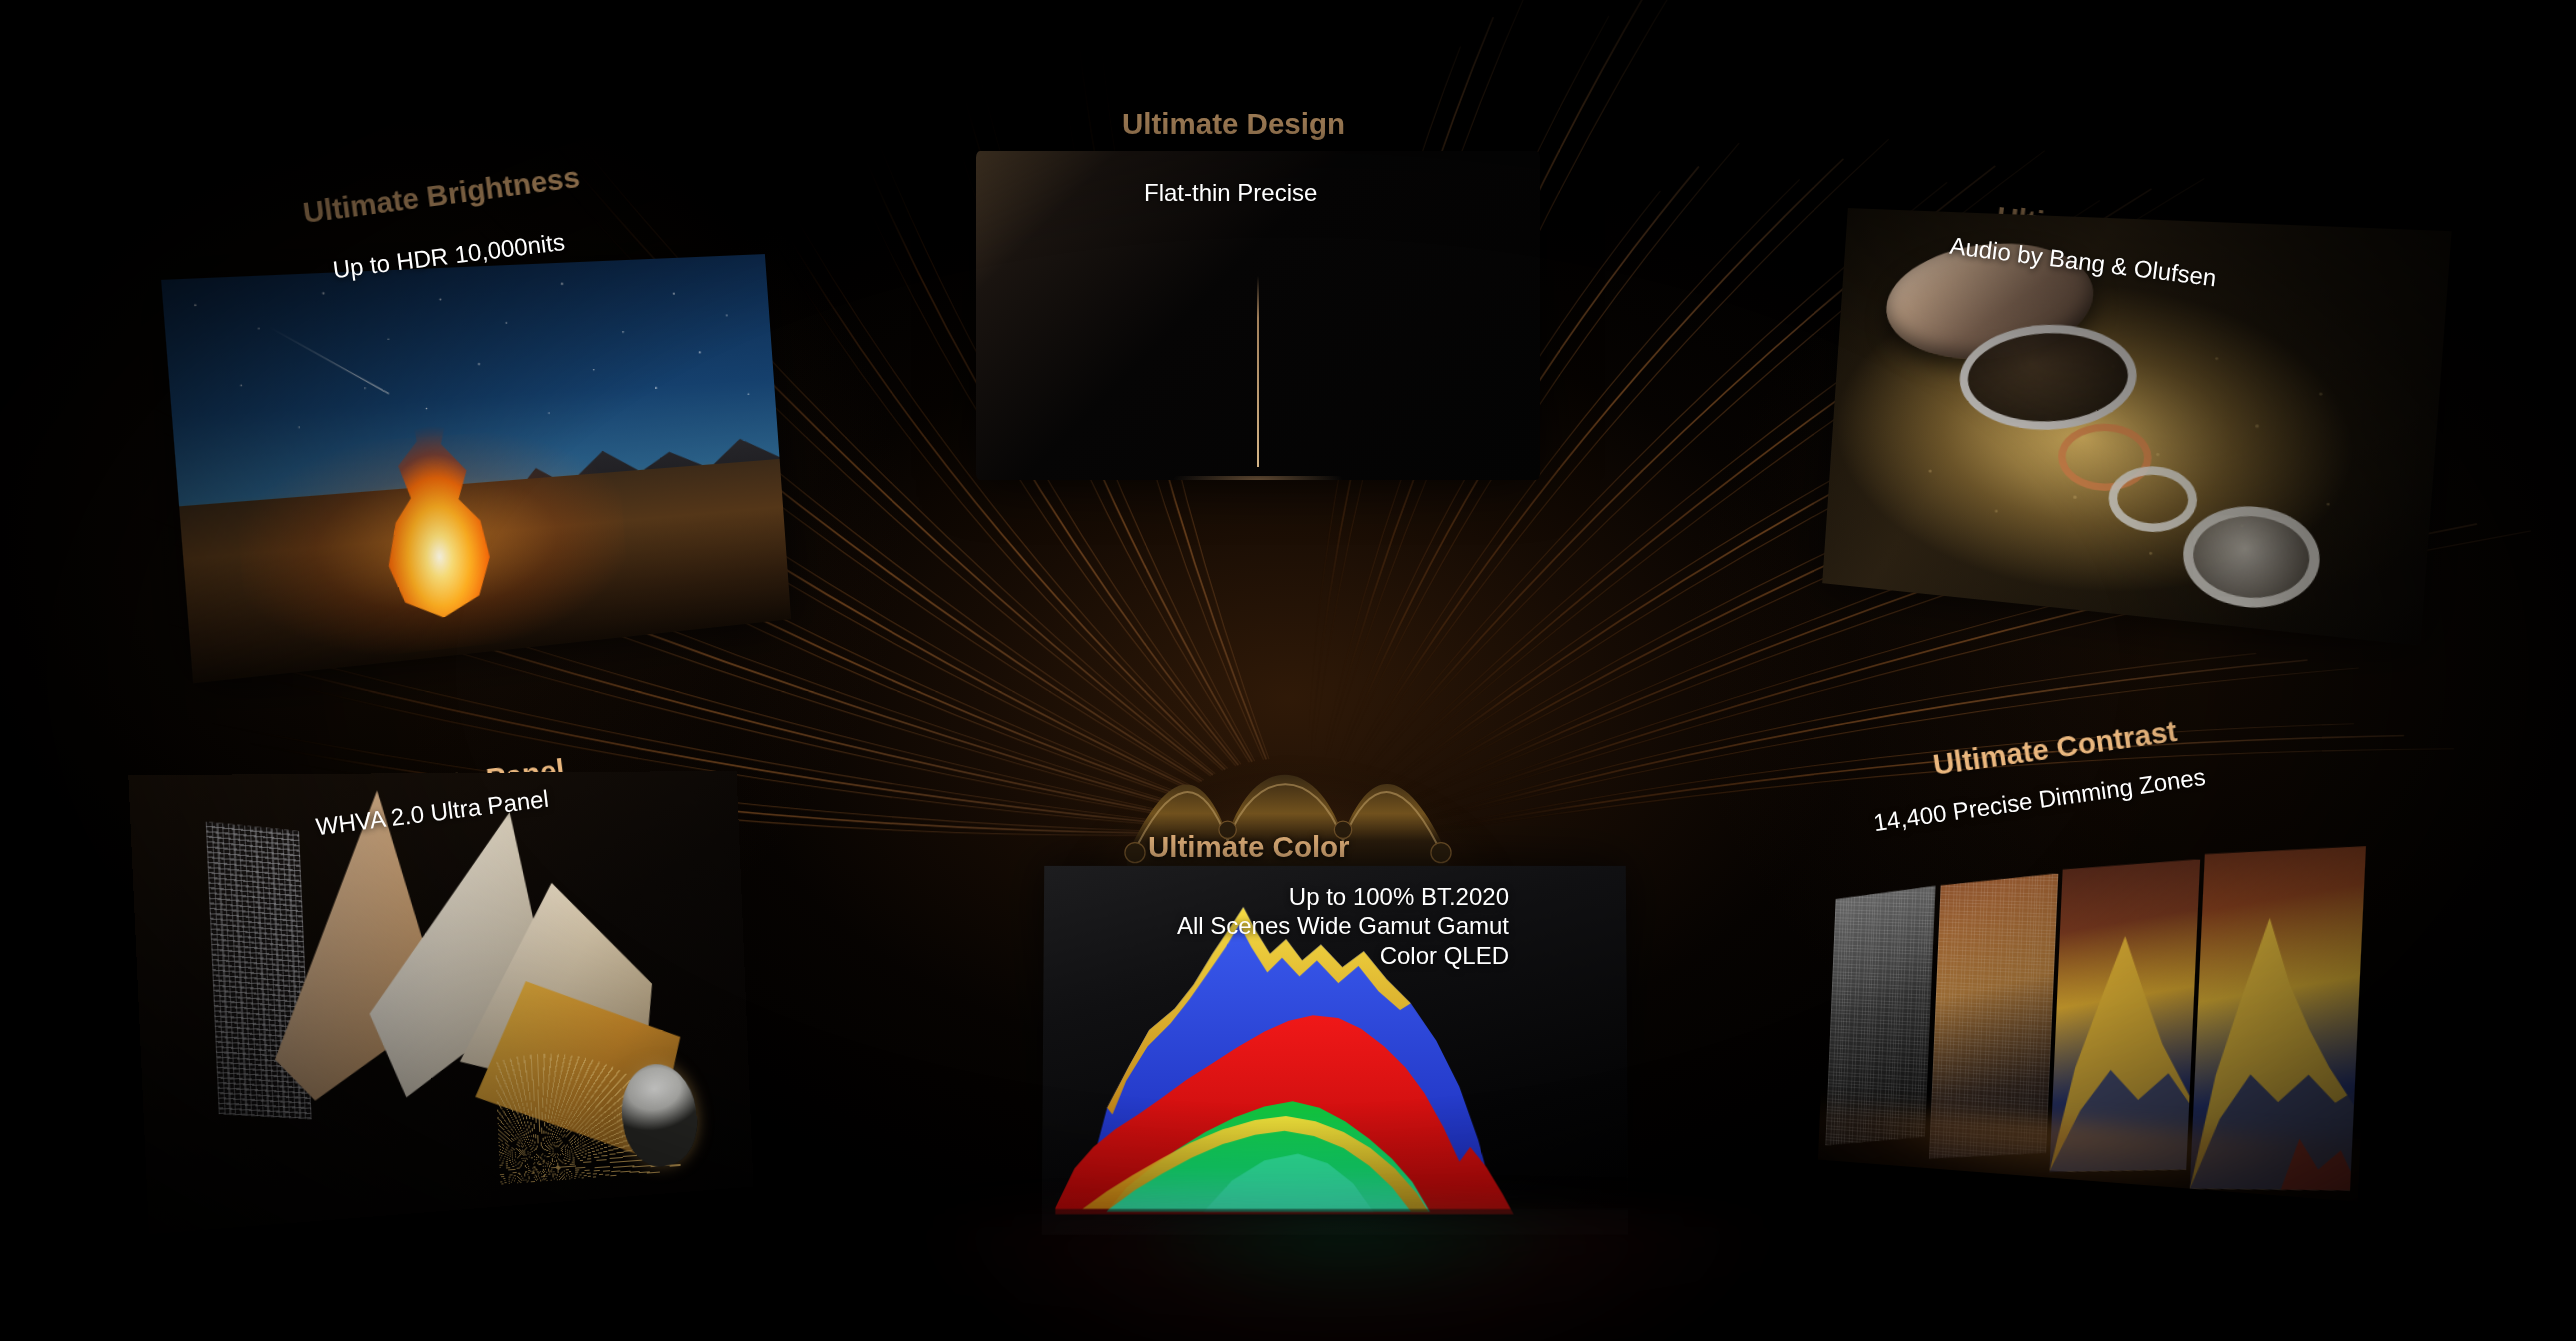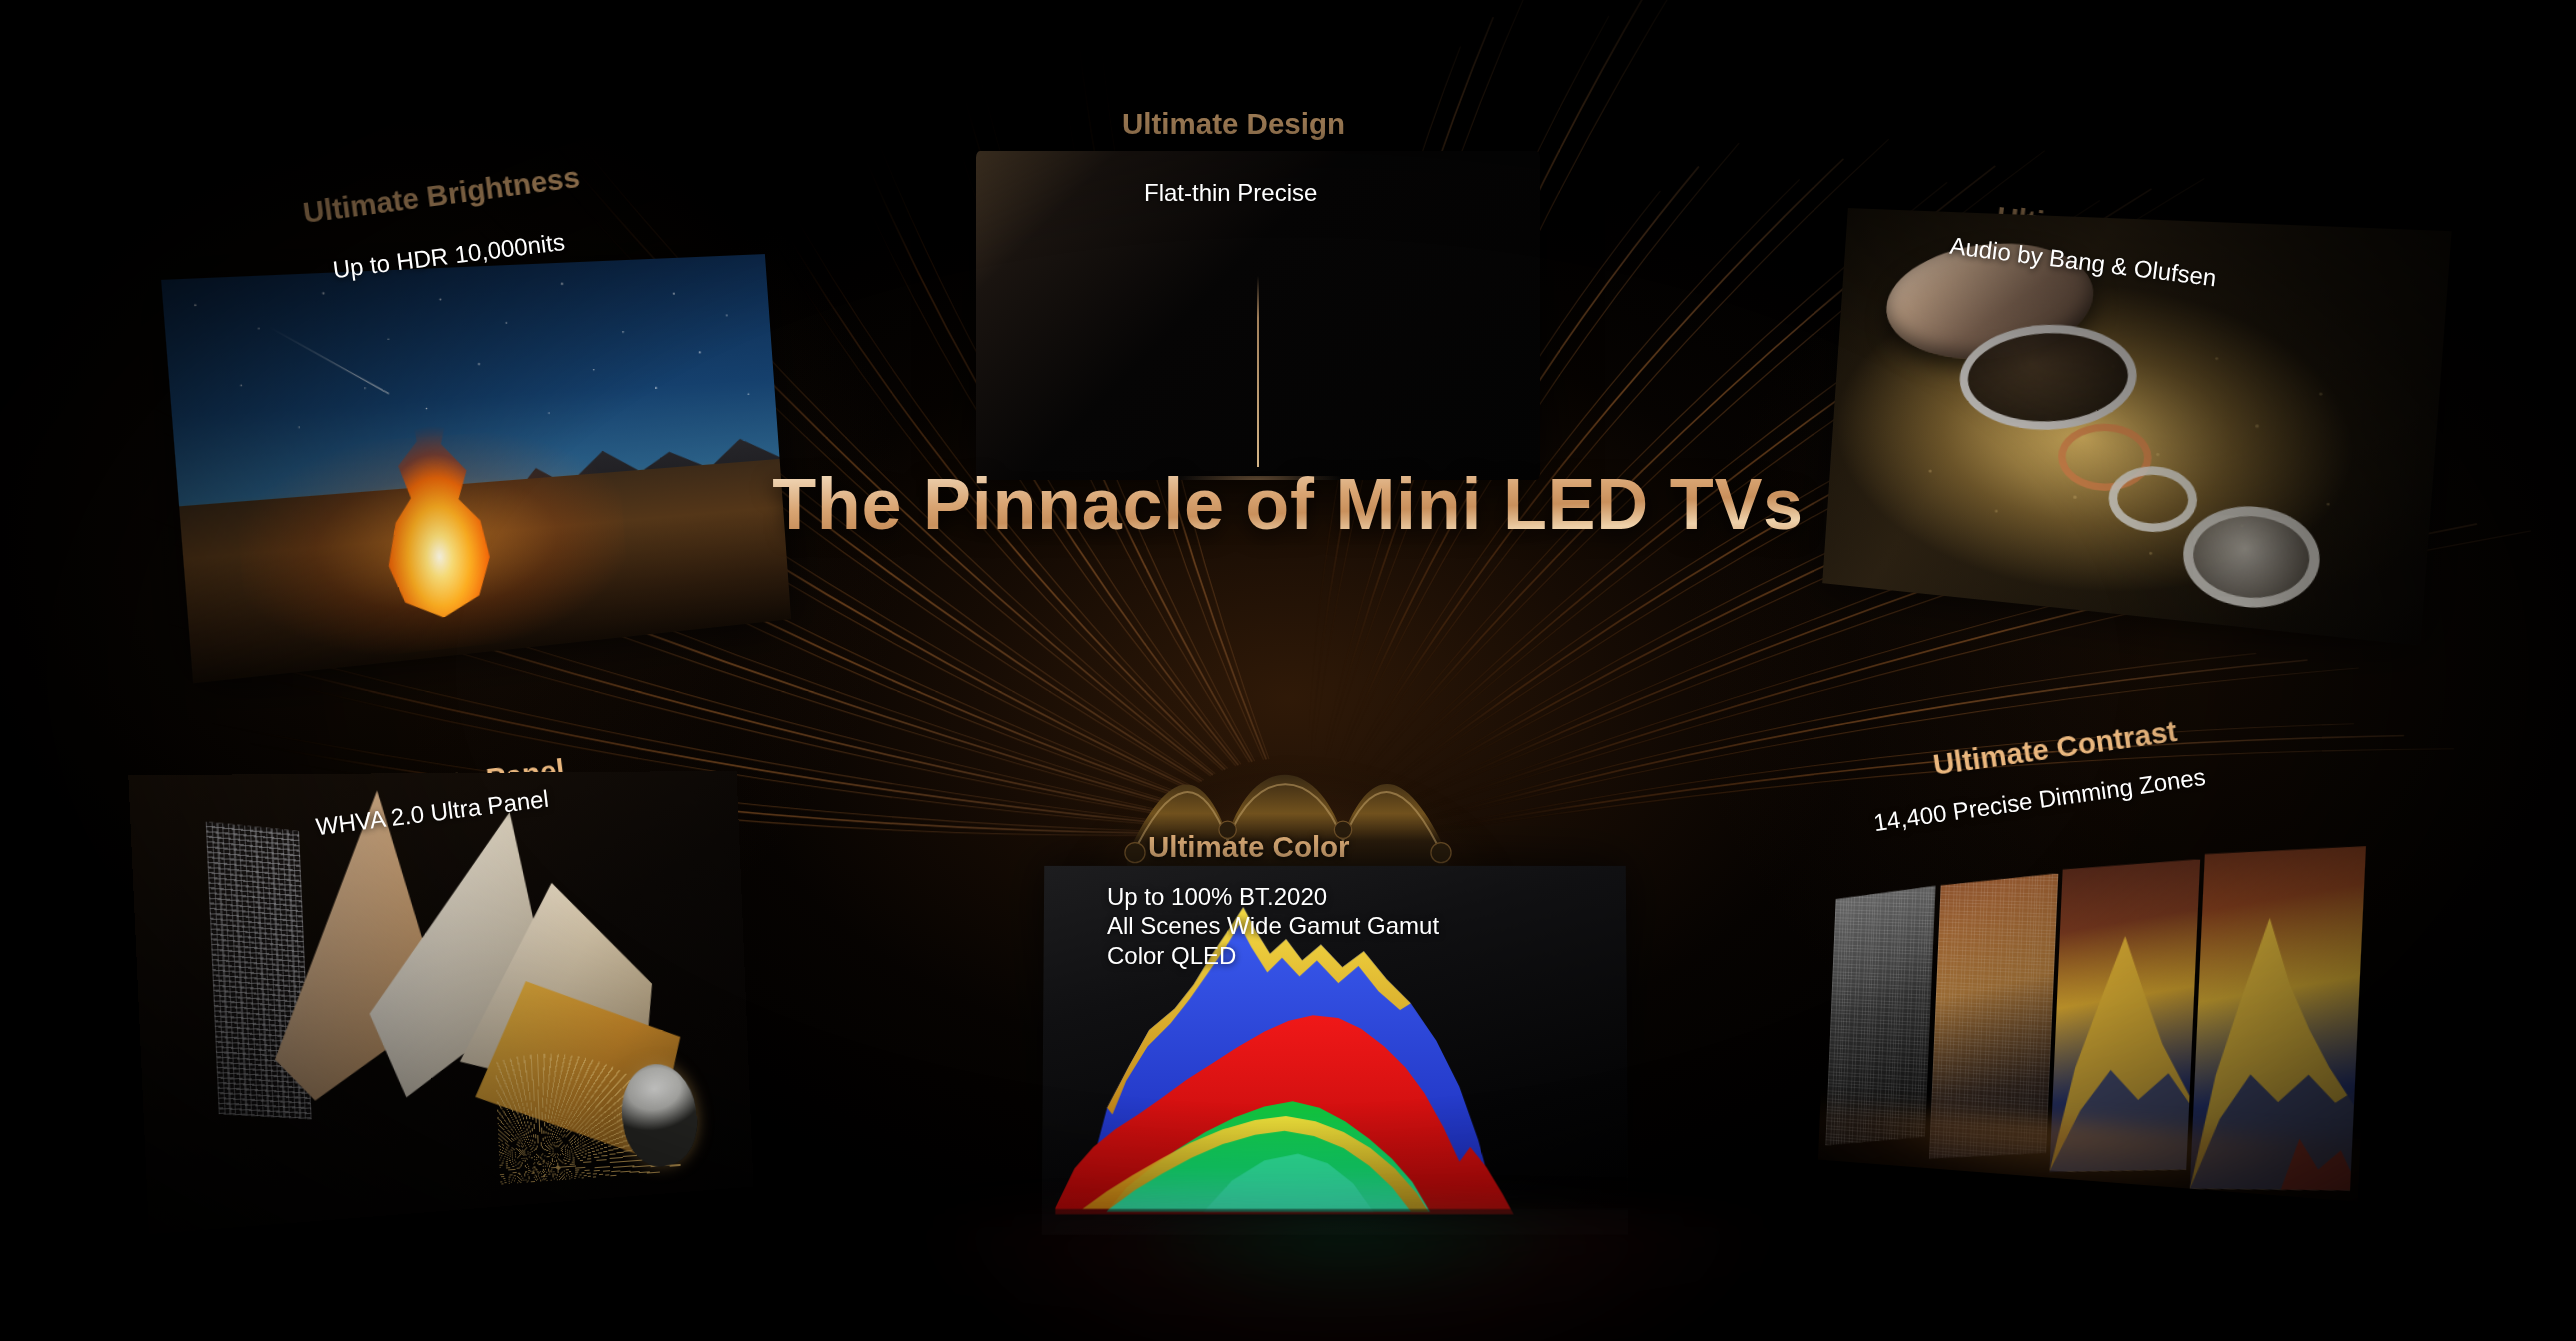--- a/index.html
+++ b/index.html
@@ -107,21 +107,21 @@
     white-space:nowrap;
     text-shadow:0 1.3px 6.7px rgba(0,0,0,0.9);
   }
   .f-sub{
     font-size:24px; font-weight:400;
     color:#ffffff;
     white-space:nowrap;
     text-shadow:0 1.3px 6px rgba(0,0,0,0.85);
     line-height:1.22;
   }
-  .f-sub.center{ text-align:left; }
+  .f-sub.center{ text-align:right; }
 
   
   .media{ position:absolute; overflow:hidden; }
 
   
   #m-brightness{
     left:221px; top:254px; width:557px; height:366px;
     transform:perspective(1208px) rotateY(12deg) rotateZ(-4.2deg);
     transform-origin:right center;
     box-shadow:0 0 47px rgba(0,0,0,0.8);
@@ -654,18 +654,17 @@
       <svg class="cp-peak" viewBox="0 0 210 480" preserveAspectRatio="none">
         <path d="M0 480 L28 320 L58 210 L90 100 L120 190 L148 250 L176 300 L210 350 L210 480 Z" fill="#f8cb42" opacity="0.95"></path>
         <path d="M0 480 L36 380 L74 316 L112 352 L150 312 L186 348 L210 330 L210 480 Z" fill="#31407e" opacity="0.88"></path>
         <path d="M118 480 L142 400 L168 440 L196 412 L210 440 L210 480 Z" fill="#b0301c" opacity="0.8"></path>
       </svg>
     </div>
     <div class="contrast-floor"></div>
   </div>
 
   <div class="hero">
-    <div class="hero-tag">The Pinnacle of Mini LED TVs</div>
   </div>
 
   <div class="vignette"></div>
 </div>
 
 
 </body></html>

